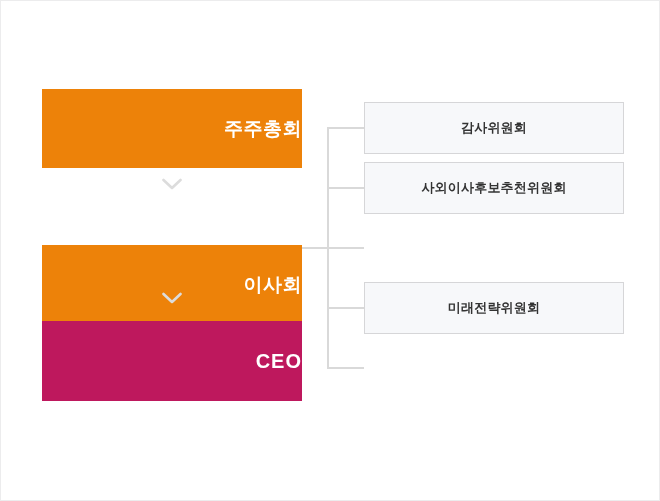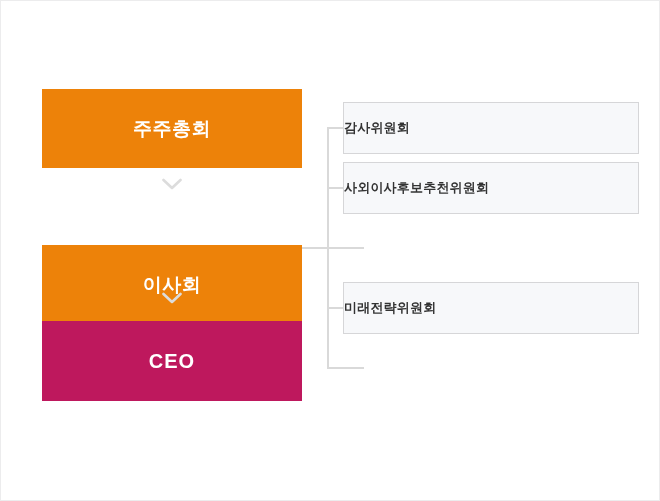--- a/index.html
+++ b/index.html
@@ -22,21 +22,21 @@
     overflow: hidden;
   }
 
   
   .node {
     position: absolute;
     left: 41px;
     width: 260px;
     display: flex;
     align-items: center;
-    justify-content: center;
+    justify-content: flex-end;
     color: #ffffff;
     font-weight: bold;
     letter-spacing: 0.5px;
     box-sizing: border-box;
     user-select: none;
   }
   .node-shareholders {
     top: 88px;
     height: 79px;
     background: #ed8209;
@@ -95,28 +95,29 @@
   }
   .conn-stub-1 { top: 126px; }
   .conn-stub-2 { top: 186px; }
   .conn-stub-3 { top: 246px; }
   .conn-stub-4 { top: 306px; }
   .conn-stub-5 { top: 366px; }
 
   
   .committee {
     position: absolute;
-    left: 342px;
-    width: 296px;
+    left: 363px;
+    width: 260px;
     height: 52px;
     background: #f7f8fa;
     border: 1px solid #d6d6d8;
     box-sizing: border-box;
     display: flex;
     align-items: center;
+    justify-content: center;
     color: #333333;
     font-size: 13px;
     font-weight: bold;
     letter-spacing: 0.2px;
     user-select: none;
   }
   .committee-1 { top: 101px; }
   .committee-2 { top: 161px; }
   .committee-3 { top: 221px; }
   .committee-4 { top: 281px; }

